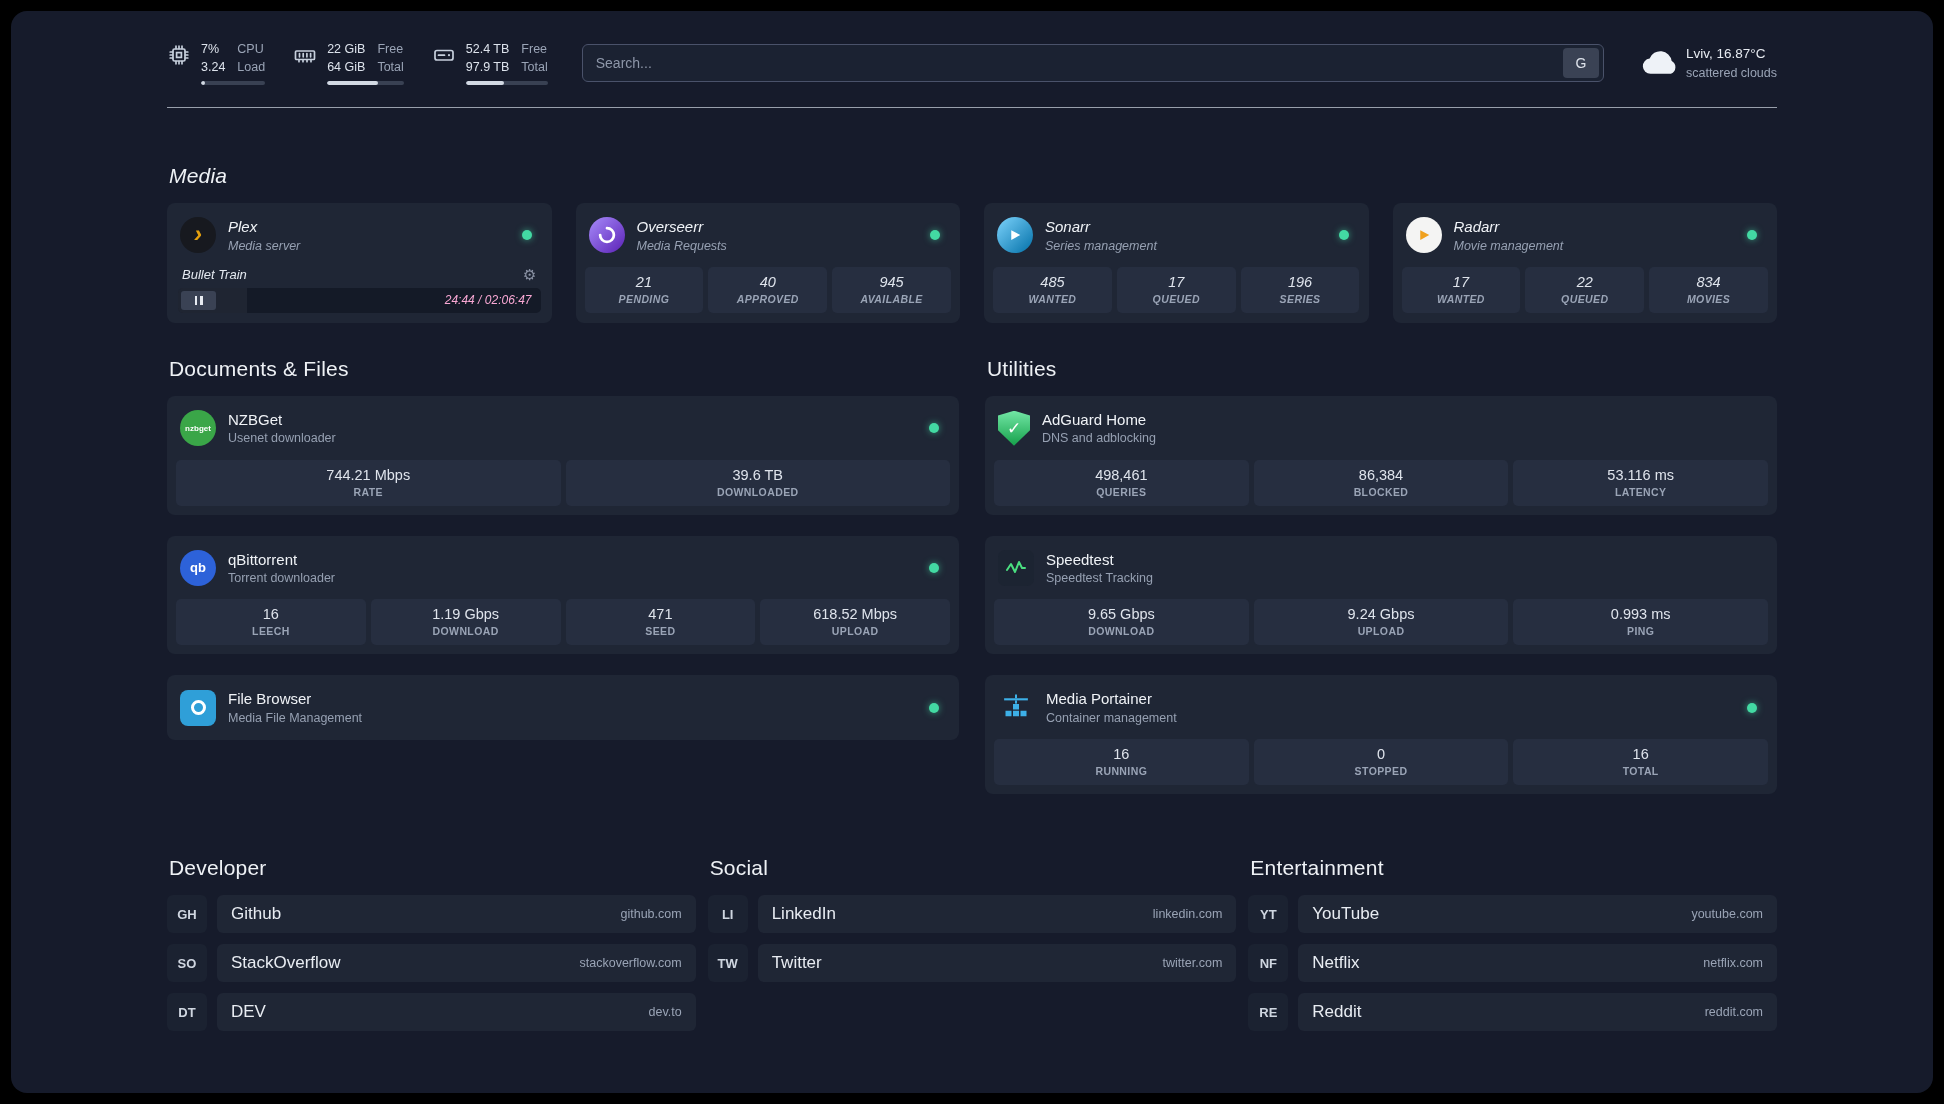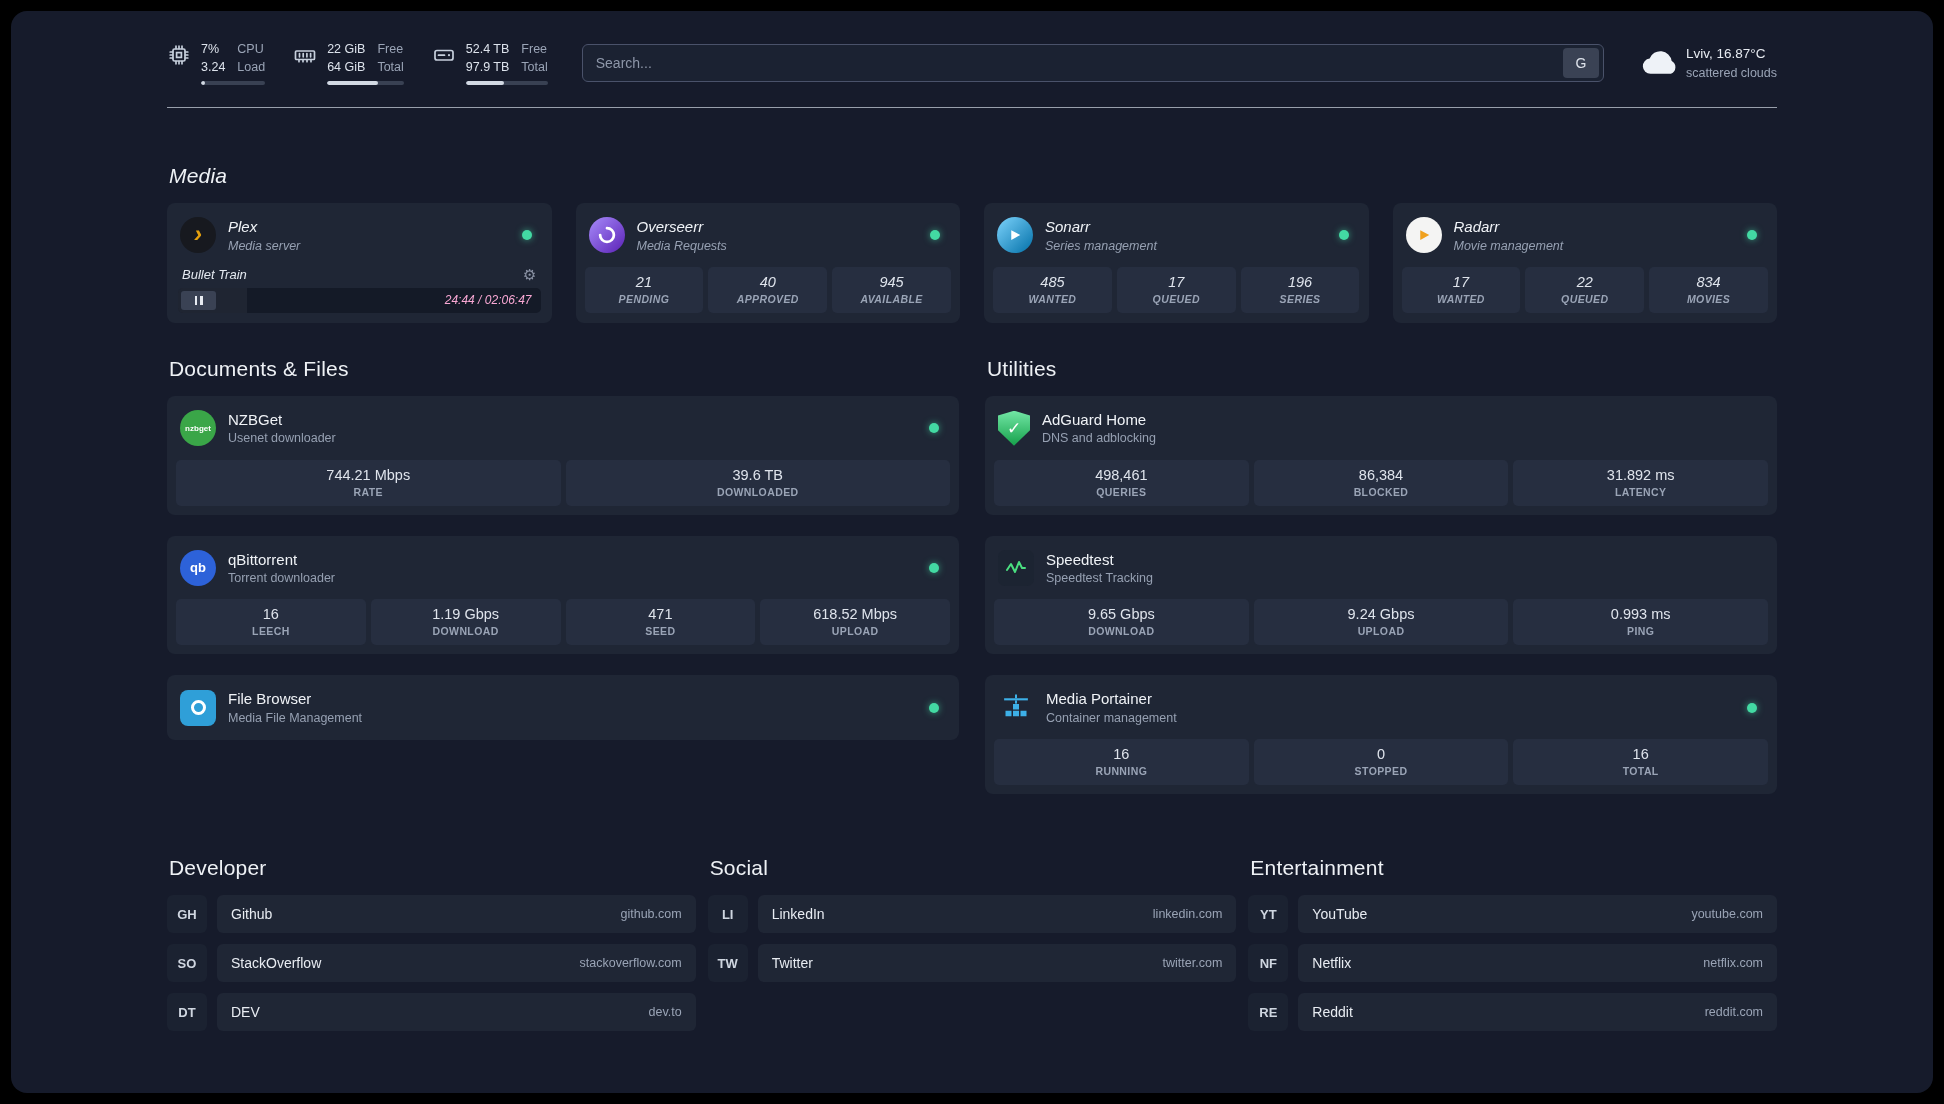--- a/index.html
+++ b/index.html
@@ -75,21 +75,21 @@
   .player-fill { position:absolute; left:0; top:0; bottom:0; background:rgba(255,255,255,.05); }
   .pause { position:relative; display:flex; gap:3px; align-items:center; justify-content:center; width:35px; height:19px; background:#3a4254; border:none; border-radius:3px; cursor:pointer; }
   .pi { width:2.5px; height:9px; background:#e8ecf2; }
   .ptime { margin-left:auto; position:relative; font-size:12px; color:#f9a8d4; }
 
   
   .bm-grid { display:grid; grid-template-columns:repeat(3,1fr); gap:12px; margin-top:62px; padding-bottom:40px; }
   .bm-row { display:flex; gap:10px; margin-bottom:11px; cursor:pointer; }
   .bm-abbr { width:40px; height:38px; background:#1b2231; border-radius:6px; display:flex; align-items:center; justify-content:center; font-size:13px; font-weight:600; color:#cfd6e0; flex:none; }
   .bm-link { flex:1; display:flex; align-items:center; justify-content:space-between; background:#1f2635; border-radius:6px; padding:0 14px; height:38px; }
-  .bm-name { font-size:14px; color:#e8ecf2; }
+  .bm-name { font-size:17px; color:#e8ecf2; }
   .bm-url { font-size:12.5px; color:#9aa4b6; }
 </style>
 </head>
 <body>
 
 <div class="frame">
 <div class="content">
 
   <header>
     <div class="resources">
@@ -395,21 +395,21 @@
           <div class="stats">
             <div class="stat">
               <div class="stat-value">498,461</div>
               <div class="stat-label">QUERIES</div>
             </div>
             <div class="stat">
               <div class="stat-value">86,384</div>
               <div class="stat-label">BLOCKED</div>
             </div>
             <div class="stat">
-              <div class="stat-value">31.892 ms</div>
+              <div class="stat-value">53.116 ms</div>
               <div class="stat-label">LATENCY</div>
             </div>
           </div>
         </div>
 
         <div class="card">
           <div class="card-head">
             <div class="service-icon icon-speedtest">
               <svg width="24" height="24" viewBox="0 0 24 24" fill="none" stroke="#4ade80" stroke-width="2" stroke-linejoin="round" stroke-linecap="round">
                     <path d="M3 14l4-6 4 8 4-10 3 6h3"></path>

